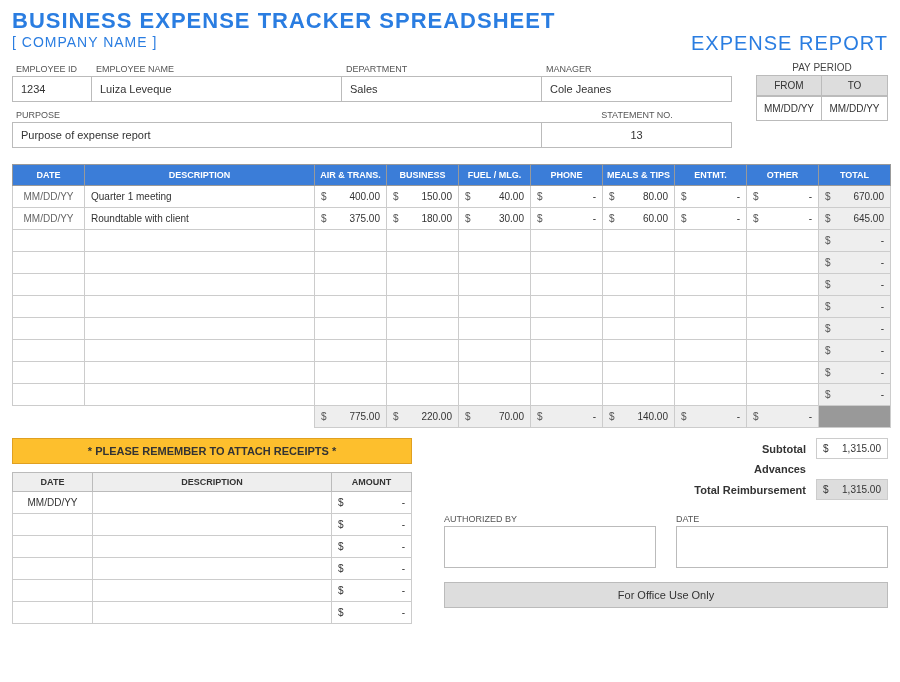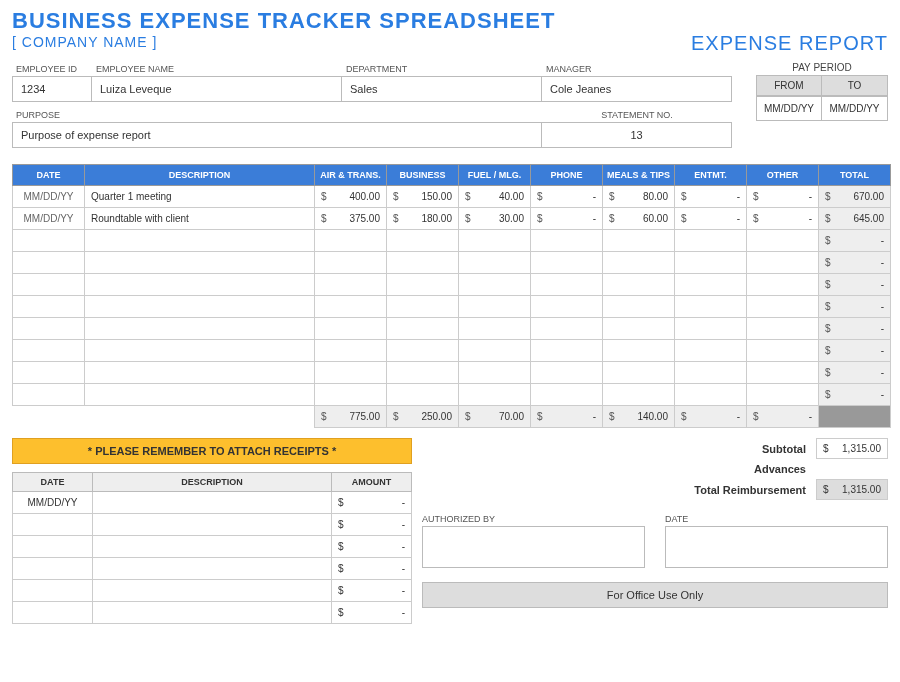--- a/index.html
+++ b/index.html
@@ -23,21 +23,21 @@
 table.expense td { border: 1px solid #ccc; padding: 4px 6px; font-size: 10px; height: 22px; background: #fff; }
 table.expense td.date { text-align: center; color: #666; }
 table.expense td.money { text-align: right; position: relative; padding-left: 16px; }
 table.expense td.money .ds { position: absolute; left: 6px; color: #555; }
 table.expense td.total-col { background: #eee; }
 table.expense tr.totals td { background: #eee; font-weight: normal; }
 table.expense tr.totals td.total-col { background: #999; }
 .col-date { width: 72px; }
 .col-desc { width: 230px; }
 .col-m { width: 72px; }
-.bottom { display: flex; gap: 10px; margin-top: 10px; }
+.bottom { display: flex; gap: 32px; margin-top: 10px; }
 .left-block { width: 400px; }
 .reminder { background: #FDBF2D; text-align: center; font-weight: bold; font-size: 11px; padding: 6px; margin-bottom: 8px; border: 1px solid #e0a020;}
 .other-label { font-size: 11px; margin-bottom: 4px; }
 table.other { border-collapse: collapse; width: 100%; }
 table.other th { background: #eee; border: 1px solid #bbb; font-size: 9px; padding: 4px; font-weight: bold; text-align: center; }
 table.other td { border: 1px solid #ccc; padding: 4px 6px; height: 22px; font-size: 10px; }
 table.other td.money { text-align: right; position: relative; padding-left: 16px; }
 table.other td.money .ds { position: absolute; left: 6px; }
 .right-block { flex: 1; }
 .summary { display: flex; flex-direction: column; align-items: flex-end; gap: 4px; margin-bottom: 14px; }
@@ -254,21 +254,21 @@
         <td class="money"></td>
         <td class="money"></td>
         <td class="money"></td>
         <td class="money"></td>
         <td class="money total-col"><span class="ds">$</span><span>-</span></td>
       </tr>
       <tr class="totals">
         <td style="border: none; background: transparent;"></td>
         <td style="border: none; background: transparent;"></td>
         <td class="money"><span class="ds">$</span><span>775.00</span></td>
-        <td class="money"><span class="ds">$</span><span>250.00</span></td>
+        <td class="money"><span class="ds">$</span><span>220.00</span></td>
         <td class="money"><span class="ds">$</span><span>70.00</span></td>
         <td class="money"><span class="ds">$</span><span>-</span></td>
         <td class="money"><span class="ds">$</span><span>140.00</span></td>
         <td class="money"><span class="ds">$</span><span>-</span></td>
         <td class="money"><span class="ds">$</span><span>-</span></td>
         <td class="money total-col"></td>
       </tr>
     </tbody>
 </table>
 

